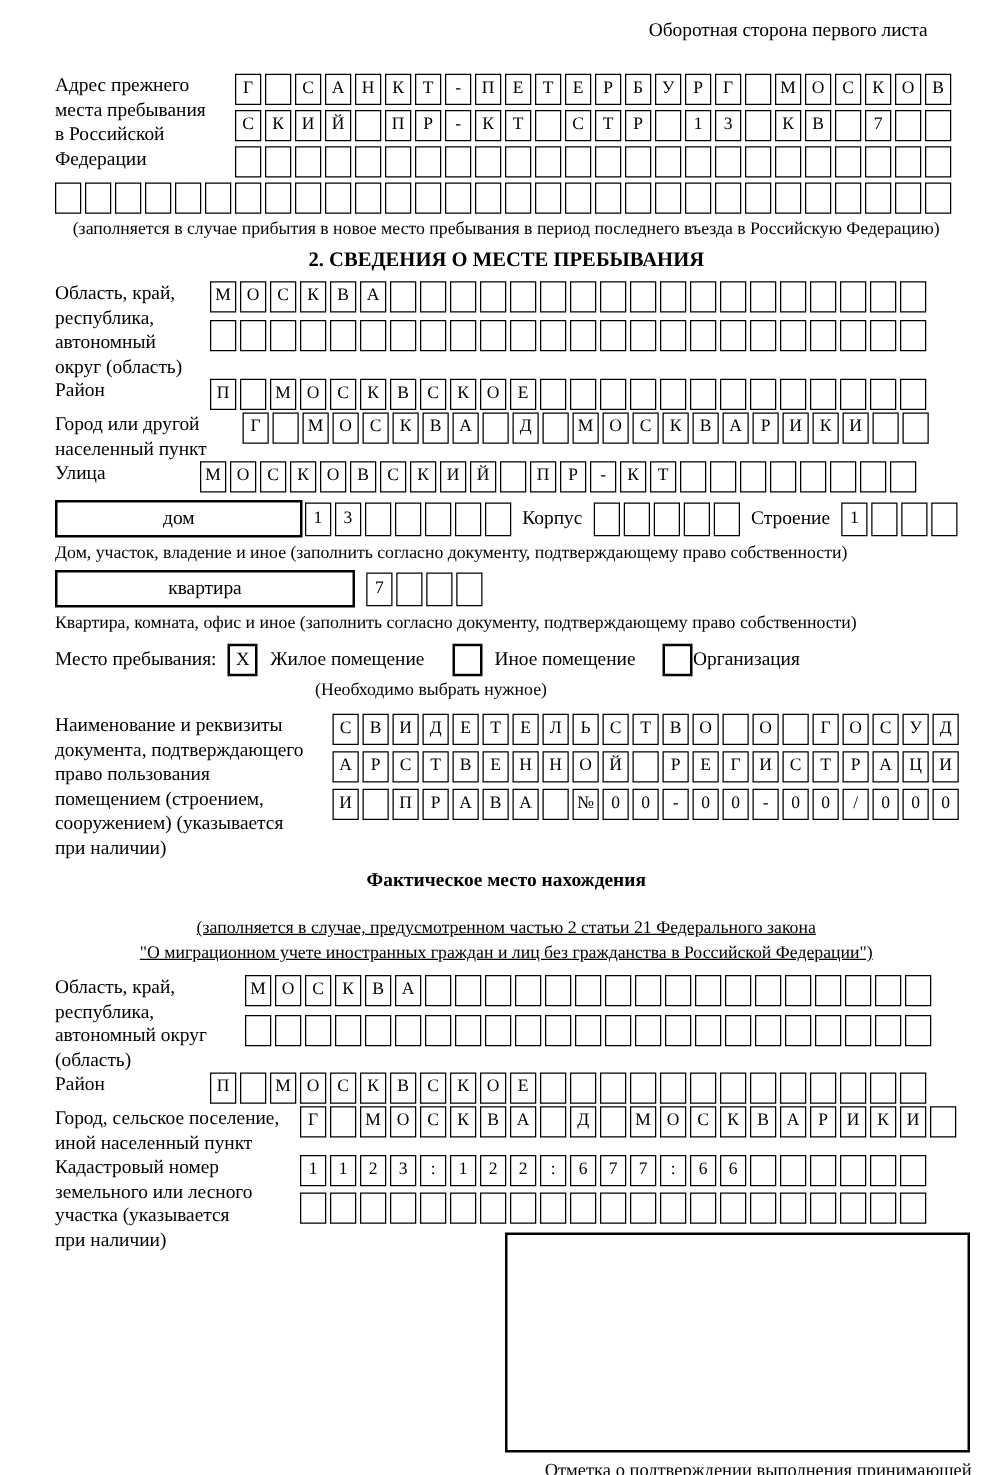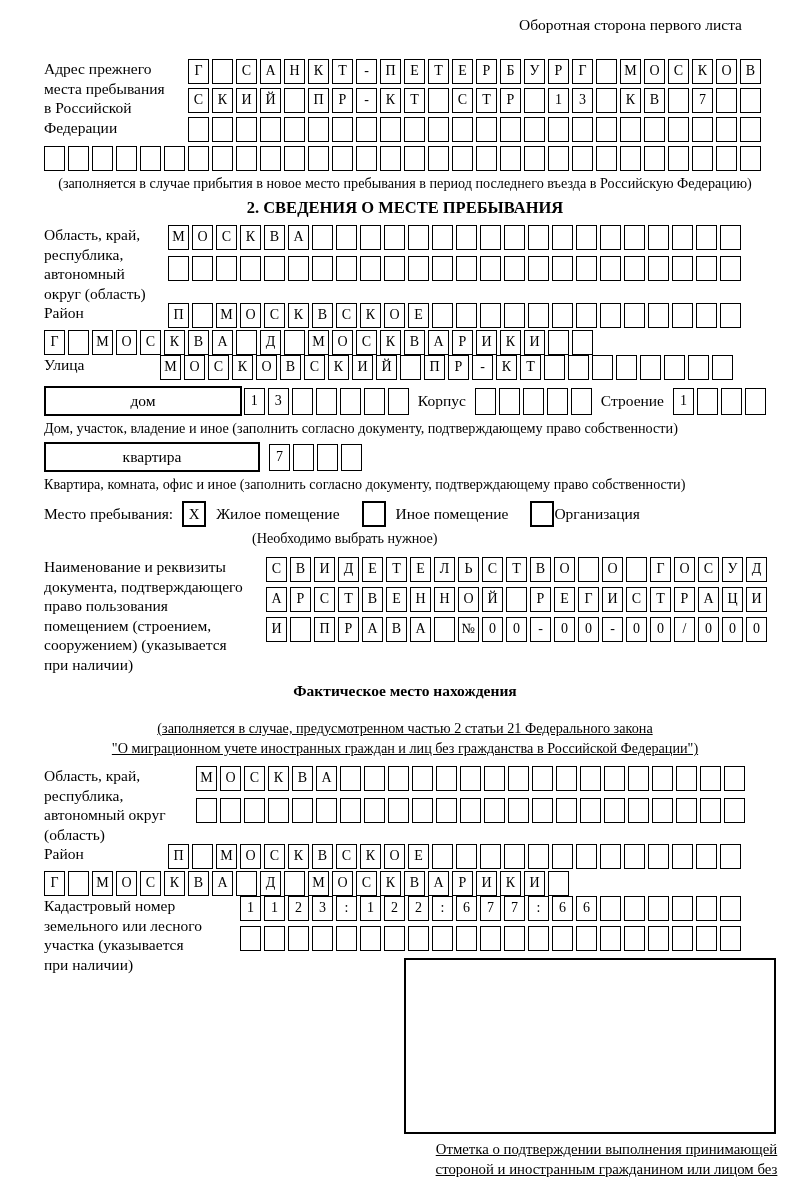--- a/index.html
+++ b/index.html
@@ -265,20 +265,22 @@
         <span class="cell"></span>
         <span class="cell"></span>
         <span class="cell"></span>
         <span class="cell"></span>
         <span class="cell"></span>
         <span class="cell"></span>
       </div>
   </div>
 
   <div class="row">
+    <div class="lbl" style="width:150px">Город или другой
+населенный пункт</div>
     <div class="cells">
         <span class="cell">Г</span>
         <span class="cell"></span>
         <span class="cell">М</span>
         <span class="cell">О</span>
         <span class="cell">С</span>
         <span class="cell">К</span>
         <span class="cell">В</span>
         <span class="cell">А</span>
         <span class="cell"></span>
@@ -353,21 +355,21 @@
     <div class="cells tall">
         <span class="cell">1</span>
         <span class="cell"></span>
         <span class="cell"></span>
         <span class="cell"></span>
       </div>
   </div>
   <div class="note mb5">Дом, участок, владение и иное (заполнить согласно документу, подтверждающему право собственности)</div>
 
   <div class="row mb3" style="align-items:center">
-    <div class="wbox" style="width:216px">квартира</div>
+    <div class="wbox" style="width:240px">квартира</div>
     <div style="width:9px"></div>
     <div class="cells tall">
         <span class="cell">7</span>
         <span class="cell"></span>
         <span class="cell"></span>
         <span class="cell"></span>
       </div>
   </div>
   <div class="note mb8">Квартира, комната, офис и иное (заполнить согласно документу, подтверждающему право собственности)</div>
 
@@ -549,20 +551,22 @@
         <span class="cell"></span>
         <span class="cell"></span>
         <span class="cell"></span>
         <span class="cell"></span>
         <span class="cell"></span>
         <span class="cell"></span>
       </div>
   </div>
 
   <div class="row">
+    <div class="lbl" style="width:196px">Город, сельское поселение,
+иной населенный пункт</div>
     <div class="cells">
         <span class="cell">Г</span>
         <span class="cell"></span>
         <span class="cell">М</span>
         <span class="cell">О</span>
         <span class="cell">С</span>
         <span class="cell">К</span>
         <span class="cell">В</span>
         <span class="cell">А</span>
         <span class="cell"></span>

